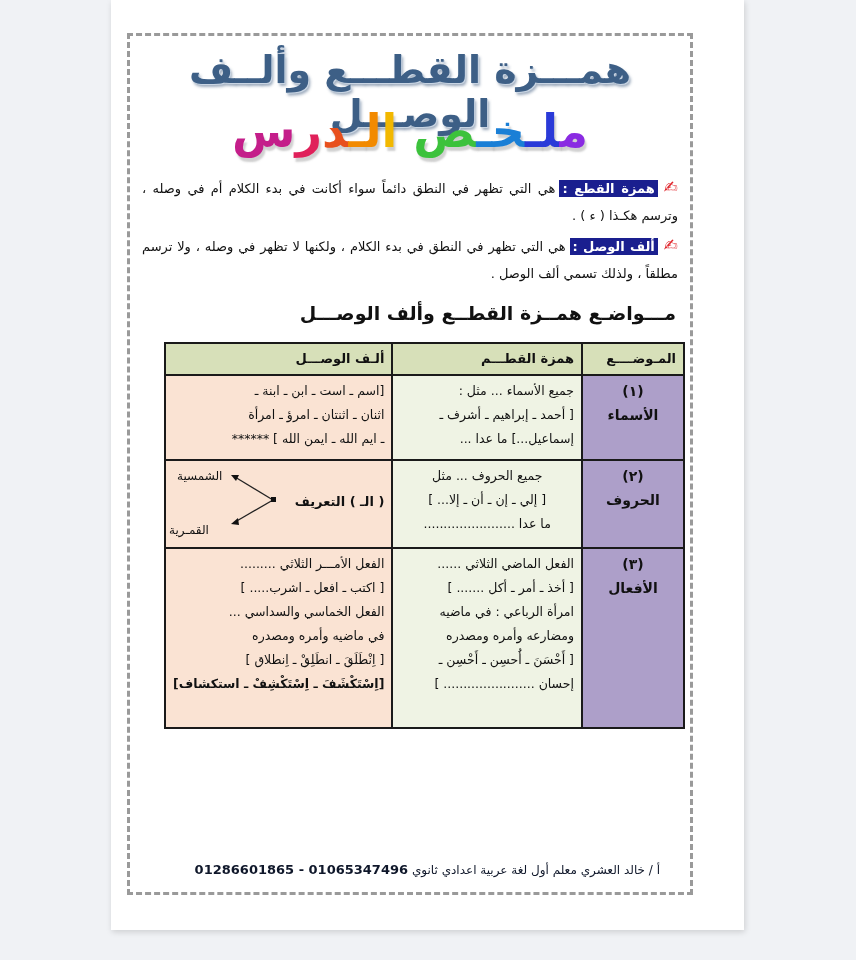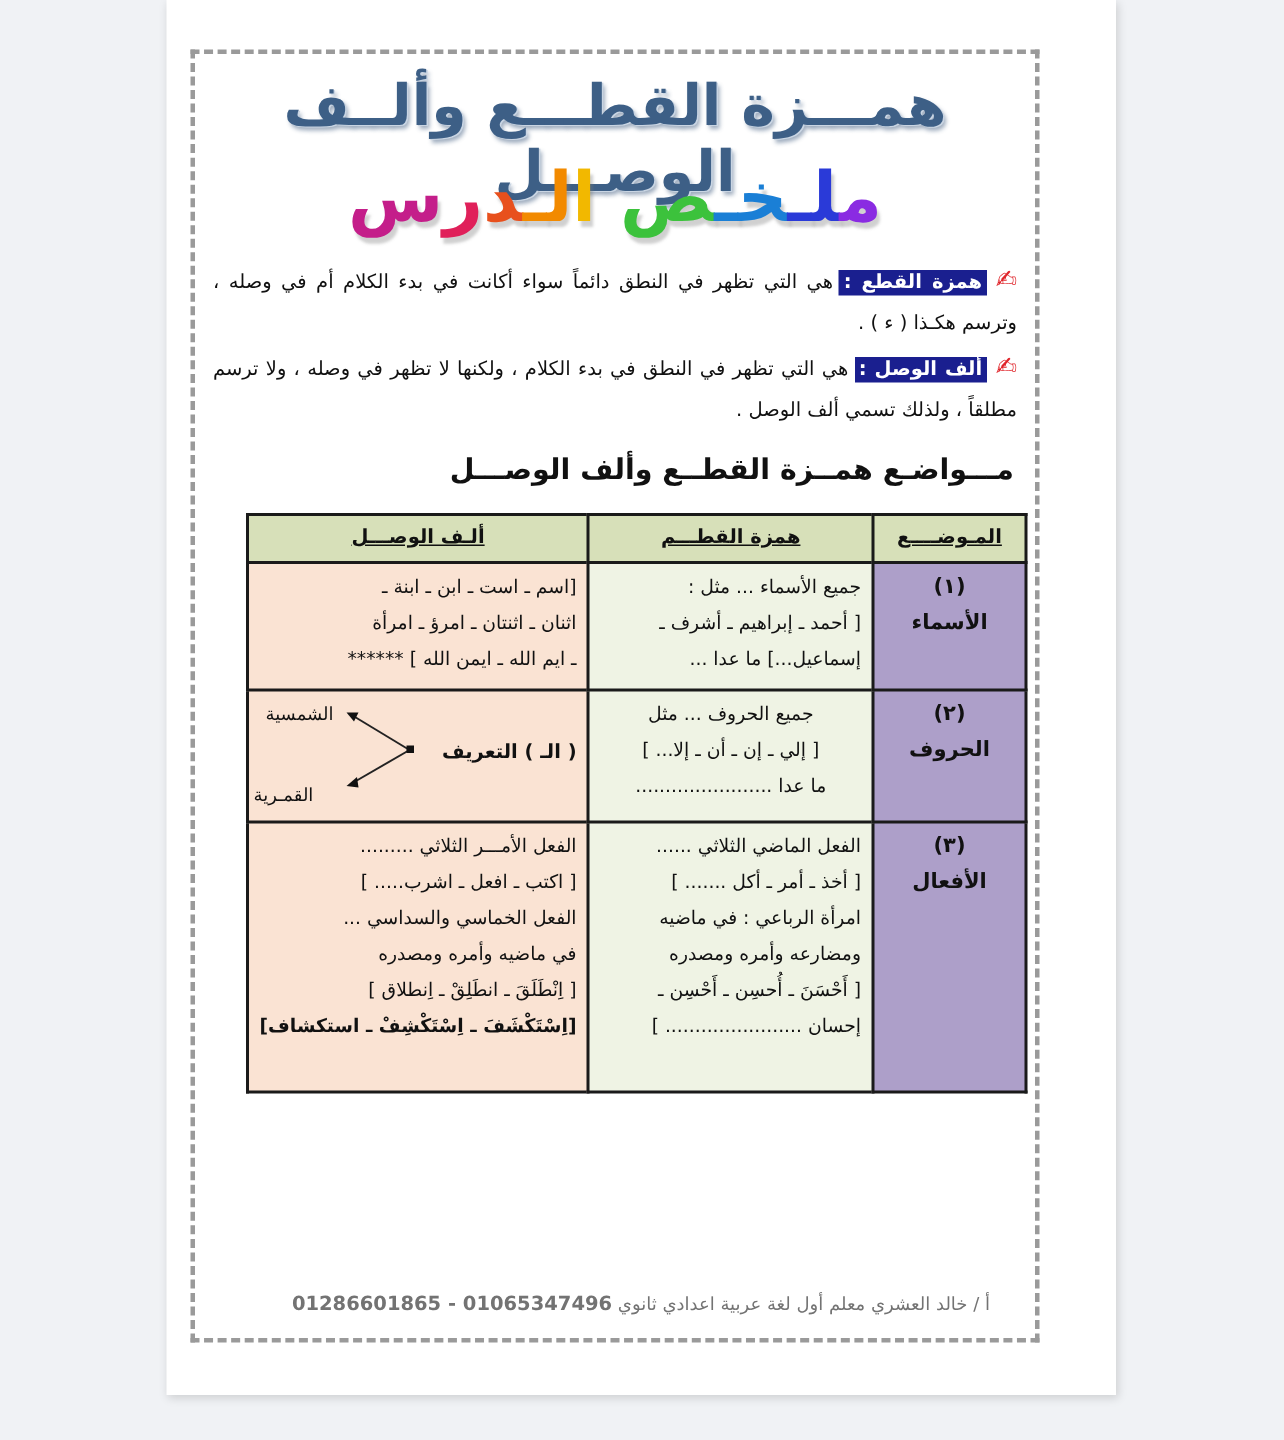--- a/index.html
+++ b/index.html
@@ -39,34 +39,34 @@
     font-size: 19px; color: #111;
   }
   table.positions {
     position: absolute; left: 34px; top: 306px; width: 521px; border-collapse: collapse;
     direction: rtl; font-size: 12.5px; color: #111;
   }
   table.positions th, table.positions td {
     border: 2px solid #1a1a1a; vertical-align: top; padding: 3px 7px; line-height: 24px;
   }
   table.positions th {
-    background: #d7e0b9; height: 24px; font-size: 13px; font-weight: bold; text-align: center; text-decoration: underline;
+    background: #d7e0b9; height: 24px; font-size: 13px; font-weight: bold; text-align: right;
   }
   td.pos { background: #ad9fc9; width: 90px; text-align: center; font-weight: bold; font-size: 14px; padding-top: 10px; }
   td.qat { background: #eff3e4; width: 182px; }
   td.alif { background: #fae3d3; }
   .cell-line { display: block; white-space: nowrap; }
   .arrow-box { position: relative; height: 78px; }
   .note {
     position: absolute; left: 40px; right: 14px; top: 740px; direction: rtl;
     font-weight: bold; font-size: 14.5px; line-height: 27px; color: #111;
   }
   .footer {
     position: absolute; left: 40px; right: 30px; top: 826px; direction: rtl;
-    font-size: 12px; color: #737373; white-space: nowrap; text-align: right;
+    font-size: 12px; color: #0f172a; white-space: nowrap; text-align: right;
   }
   .footer .phones { font-weight: bold; font-size: 13px; direction: ltr; unicode-bidi: embed; }
 </style>
 </head>
 <body>
 
 <div class="page">
   <div class="frame">
 
     <div class="title-main">همـــزة القطـــع وألــف الوصـــل</div>

